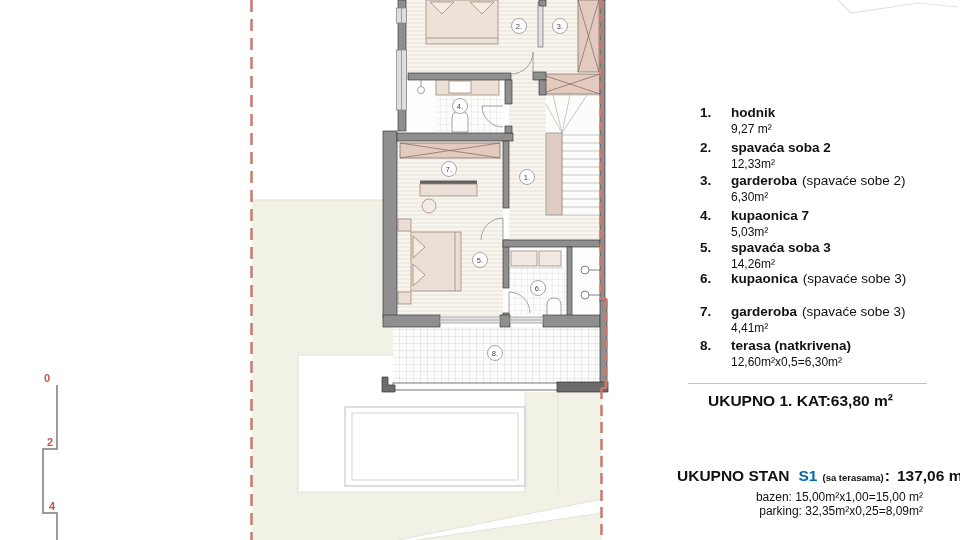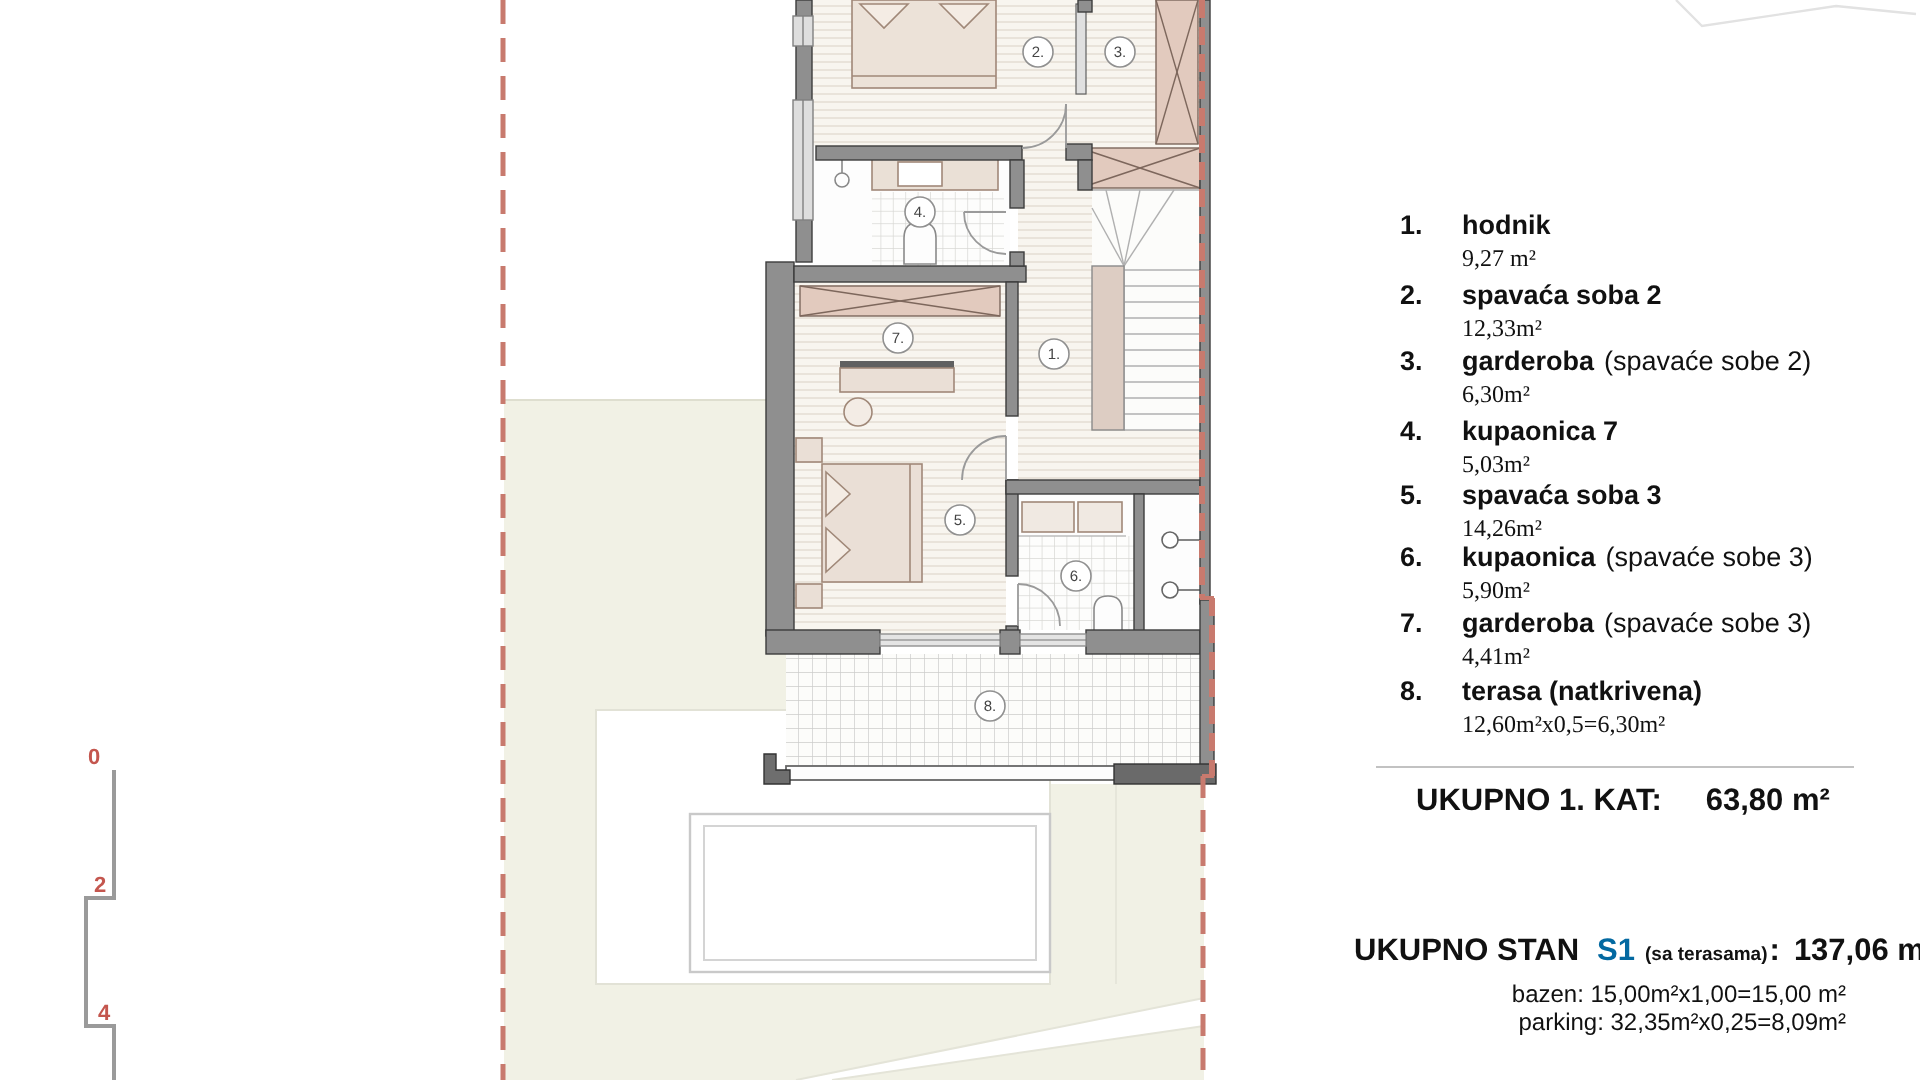--- a/index.html
+++ b/index.html
@@ -7,26 +7,26 @@
          font-family:"Liberation Sans", sans-serif;color:#111;}
   #plan{position:absolute;left:0;top:0;}
   svg text{font-family:"Liberation Sans", sans-serif;}
 
   
   .li{position:absolute;left:700px;}
   .li .row{display:flex;font-size:13.5px;font-weight:bold;line-height:15px;white-space:nowrap;}
   .li .num{width:31px;flex:0 0 31px;}
   .li .nt{font-weight:normal;margin-left:5px;}
   .li .nt:empty{display:none;}
-  .li .area{margin-left:31px;font-size:12px;font-weight:normal;line-height:14px;margin-top:2px;white-space:nowrap;font-family:Liberation Serif, serif;}
+  .li .area{margin-left:31px;font-size:12px;font-weight:normal;line-height:14px;margin-top:2px;white-space:nowrap;}
 
   .rule{position:absolute;left:688px;top:383px;width:239px;height:0;border-top:1px solid #c2c2c2;}
 
   .kat{position:absolute;left:708px;top:392px;font-size:15.5px;font-weight:bold;white-space:nowrap;}
-  .kat .val{margin-left:22px;}
+  .kat .val{}
 
   .stan{position:absolute;left:677px;top:467px;font-size:15.5px;font-weight:bold;display:flex;align-items:baseline;white-space:nowrap;}
   .stan .unit{color:#0369a1;margin-left:9px;}
   .stan .note{font-size:9.5px;margin-left:5px;}
   .stan .colon{margin-left:1px;}
   .stan .val{margin-left:7px;}
 
   .extras{position:absolute;left:660px;top:491px;width:263px;text-align:right;
           font-size:12px;font-weight:normal;line-height:13.5px;white-space:nowrap;}
 </style>
@@ -311,21 +311,20 @@
           <span class="nm">spavaća soba 3</span>
         </div>
       <div class="area">14,26m²</div>
     </div>
     <div class="li" style="top:271px">
       <div class="row">
           <span class="num">6.</span>
           <span class="nm">kupaonica</span>
           <span class="nt">(spavaće sobe 3)</span>
         </div>
-      <div class="area">5,90m²</div>
     </div>
     <div class="li" style="top:304px">
       <div class="row">
           <span class="num">7.</span>
           <span class="nm">garderoba</span>
           <span class="nt">(spavaće sobe 3)</span>
         </div>
       <div class="area">4,41m²</div>
     </div>
     <div class="li" style="top:338px">

